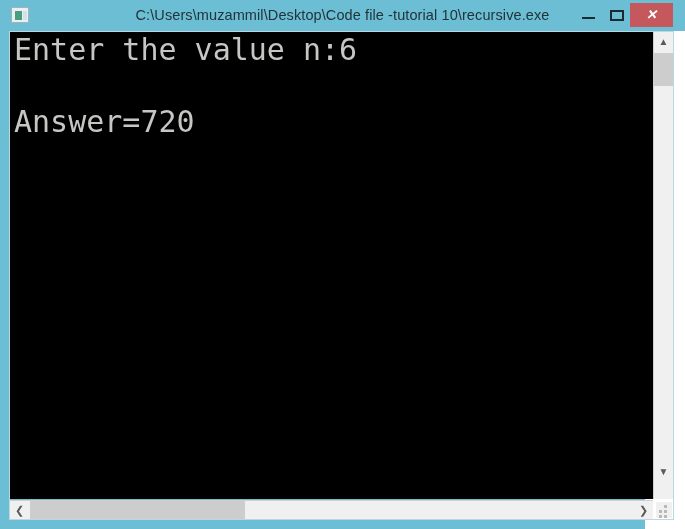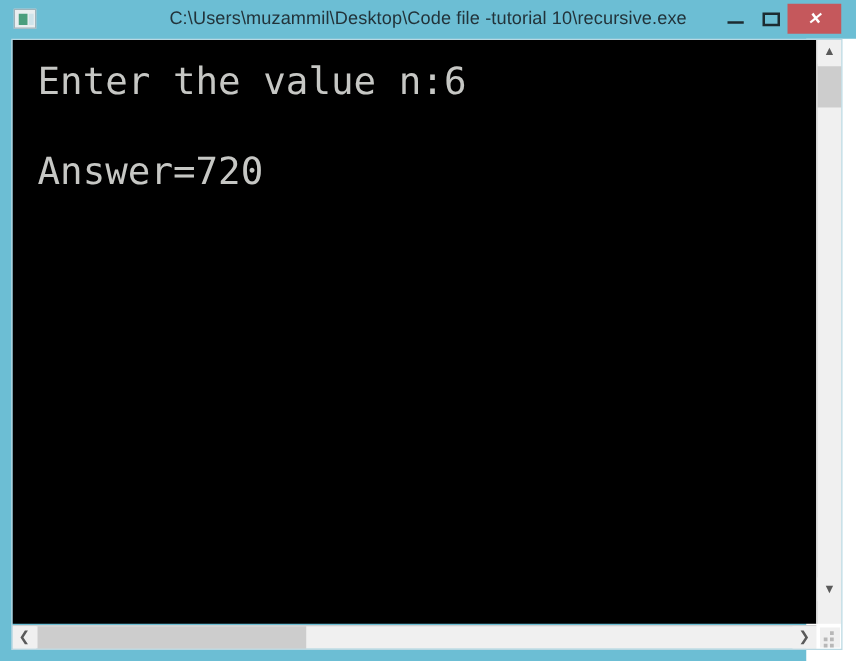--- a/index.html
+++ b/index.html
@@ -139,21 +139,21 @@
     top: 32px;
     width: 643px;
     height: 467px;
     background: #000000;
     overflow: hidden;
   }
   .console-text {
     position: absolute;
     left: 4px;
     top: 0px;
-    margin: 16px;
+    margin: 0;
     color: #c6c7c4;
     font-family: "DejaVu Sans Mono", "Liberation Mono", monospace;
     font-size: 30px;
     line-height: 36px;
     white-space: pre;
     letter-spacing: 0px;
   }
 
   
   .vscroll {

